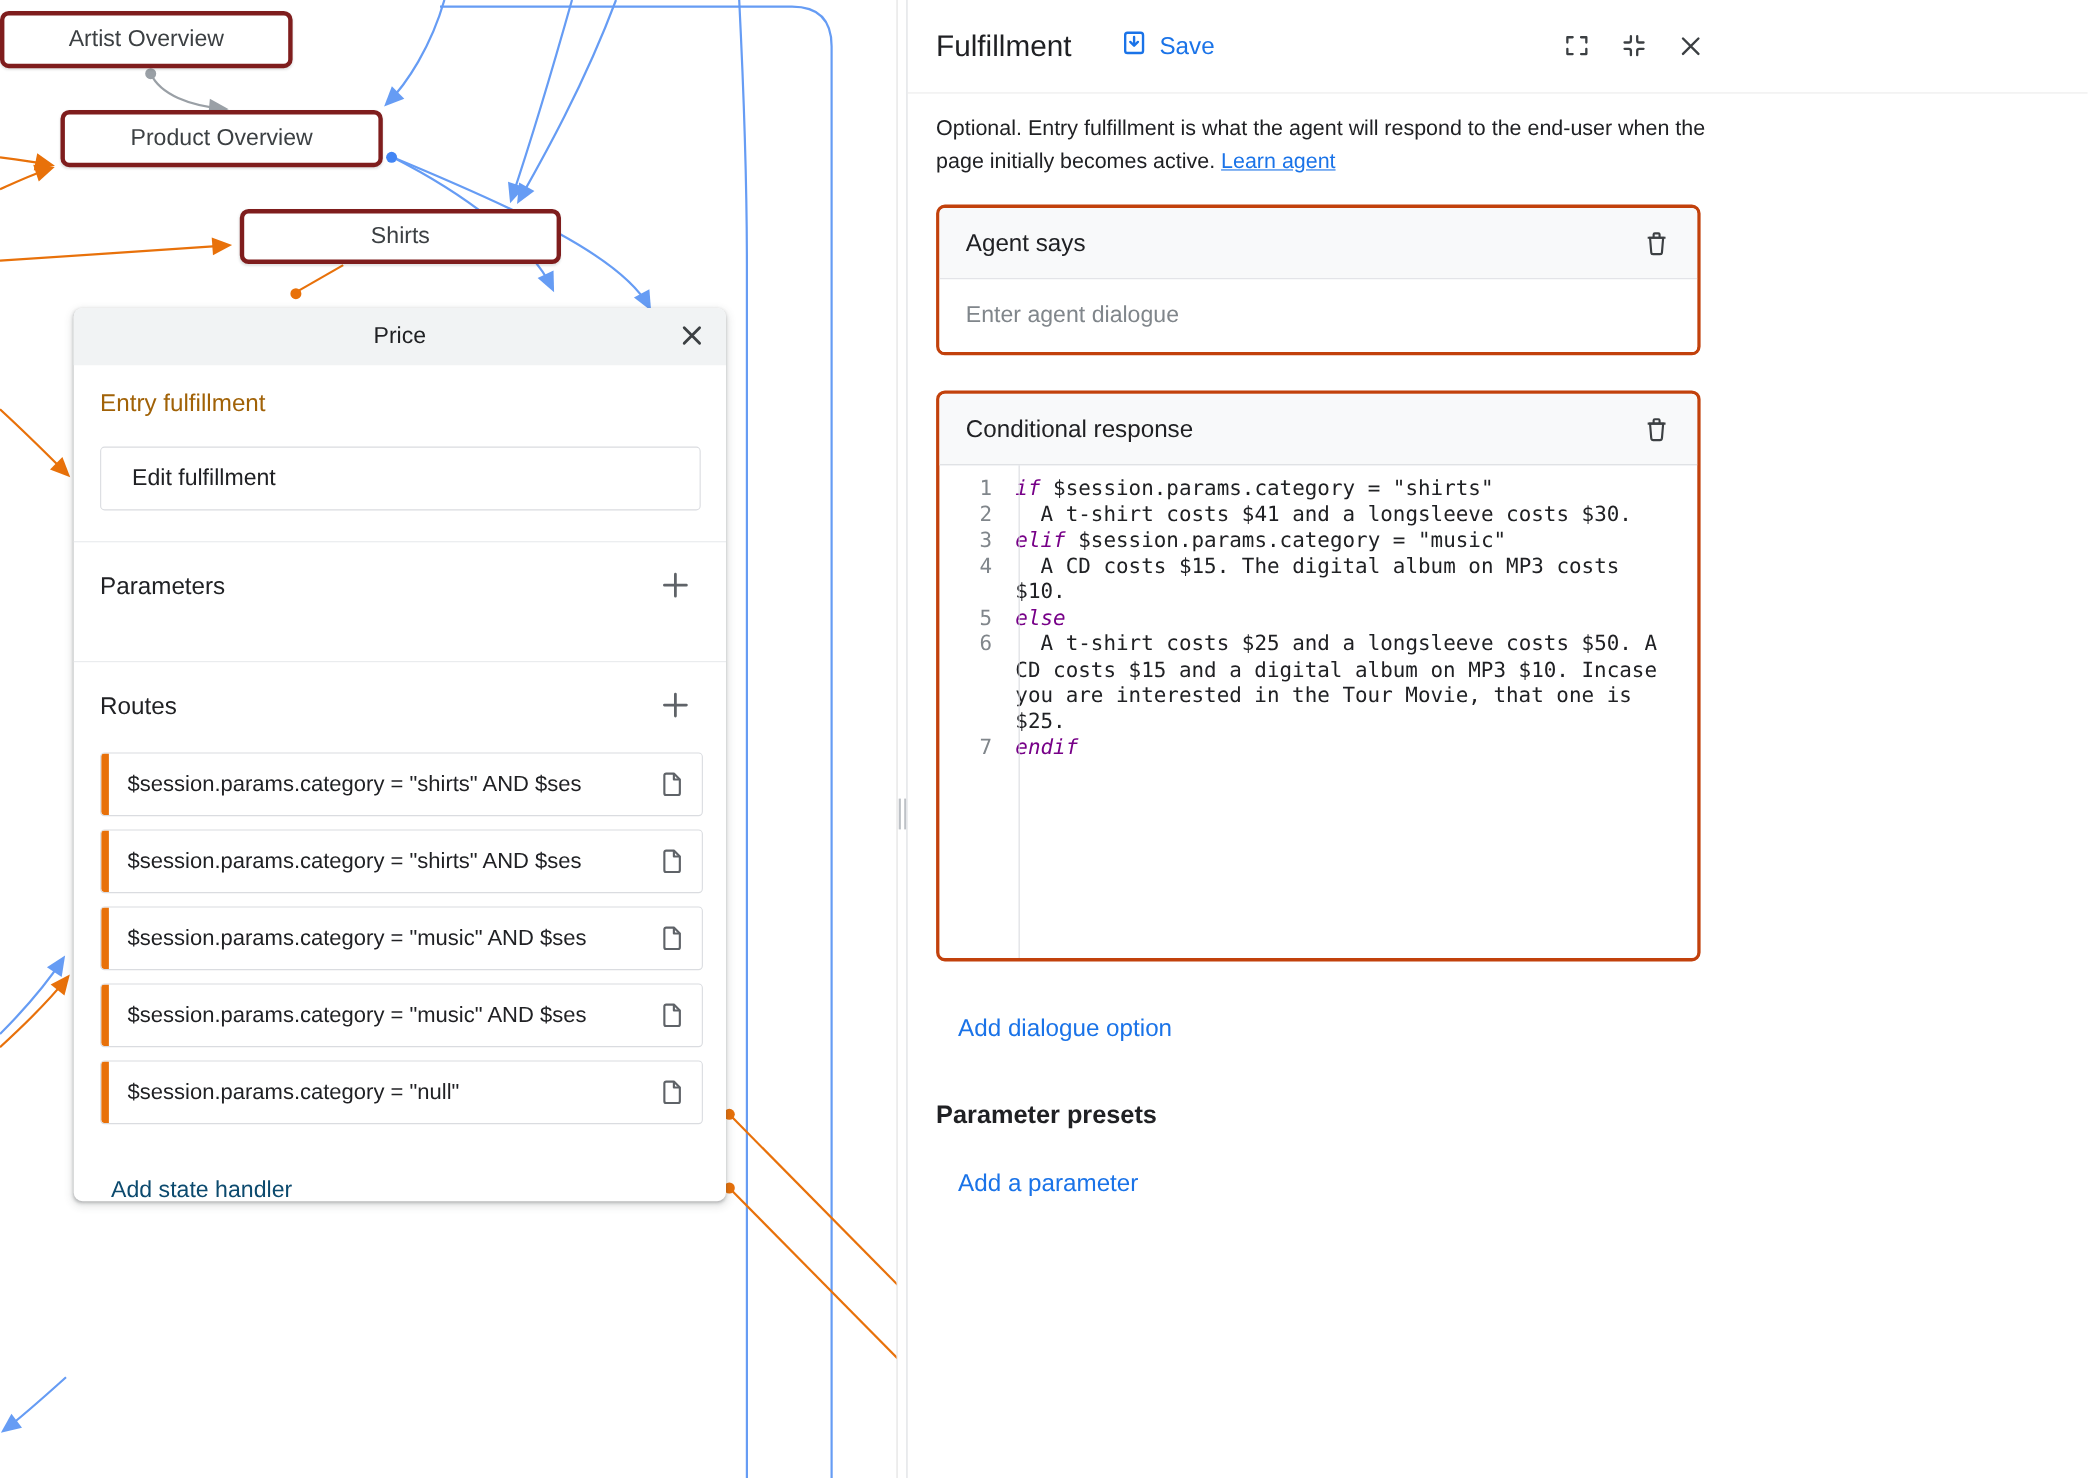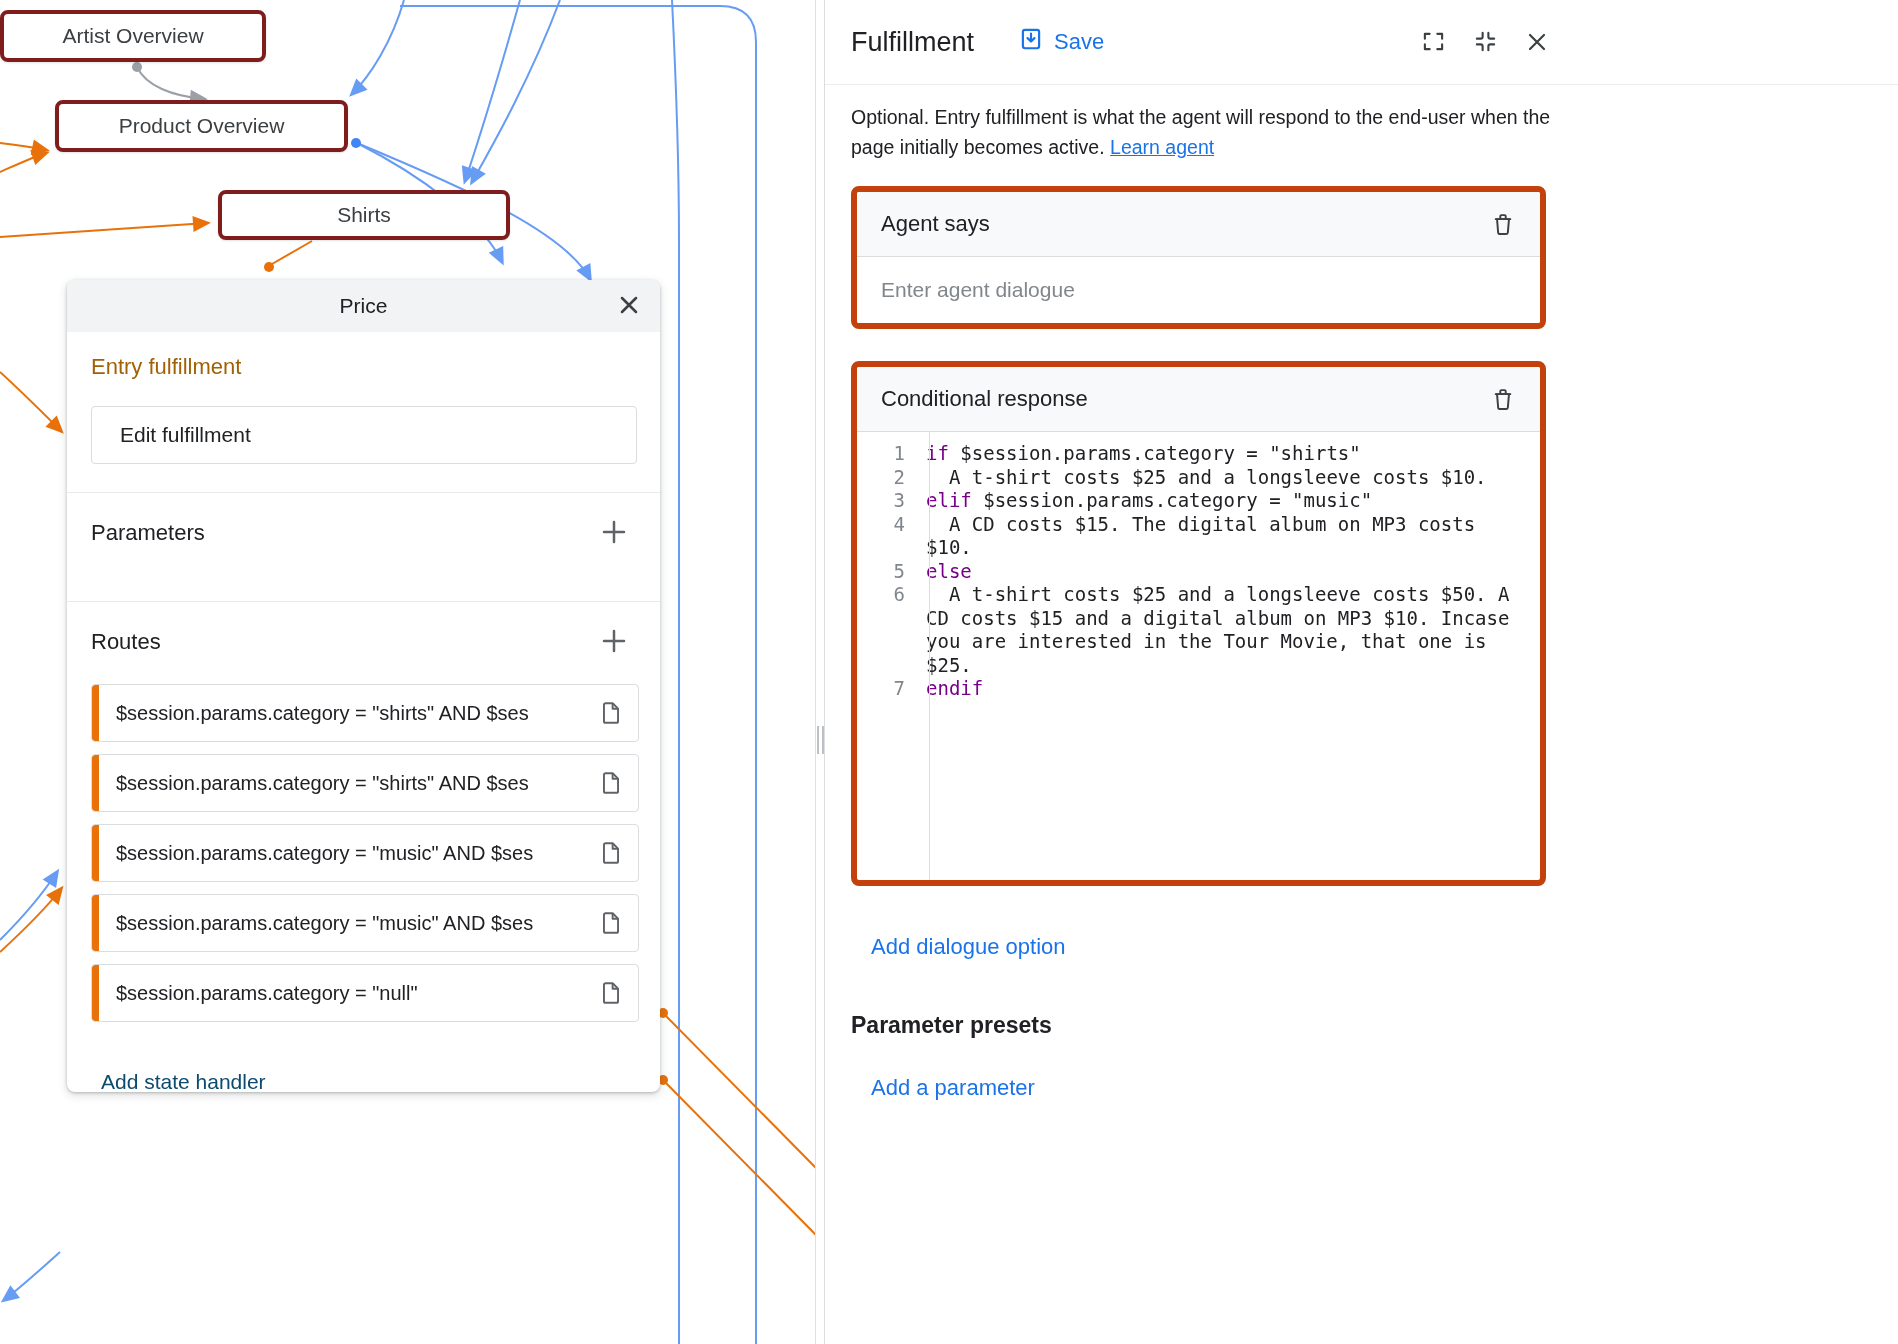--- a/index.html
+++ b/index.html
@@ -69,21 +69,21 @@
     font-size:22px; font-weight:500; font-family:"Liberation Sans", sans-serif; }
   .sp-header .spacer { flex:1; }
   .icon-btn { border:none; background:transparent; cursor:pointer; padding:0;
     width:24px; height:24px; margin-left:28px; }
 
   .sp-content { padding:18px 0 0 26px; width:747px; }
   .desc { font-size:19.5px; line-height:30px; color:#202124; width:700px;
     margin-bottom:24px; }
   .learn-more { color:#1a73e8; text-decoration:underline; cursor:pointer; }
 
-  .card { width:695px; border:6px solid #c2410c; border-radius:8px;
+  .card { width:695px; border:3px solid #c2410c; border-radius:8px;
     overflow:hidden; background:#fff; }
   .card-agent { margin-bottom:32px; }
   .card-header { display:flex; align-items:center; justify-content:space-between;
     height:65px; padding:0 24px; background:#f8f9fa; border-bottom:1px solid #dadce0;
     font-size:22px; color:#202124; }
   .trash-btn { border:none; background:transparent; cursor:pointer; padding:0;
     width:26px; height:26px; }
   .agent-input { display:block; width:100%; height:66px; border:none; outline:none;
     padding:0 24px; font-size:21px; color:#202124;
     font-family:"Liberation Sans", sans-serif; }
@@ -91,21 +91,21 @@
 
   .code-area { position:relative; min-height:448px; padding:10px 0; }
   .gutter-sep { position:absolute; left:72px; top:0; bottom:0; width:1px;
     background:#dadce0; }
   .code-line { display:flex; align-items:flex-start;
     font-family:"DejaVu Sans Mono", monospace; font-size:19px; line-height:23.5px; }
   .line-num { flex:none; width:60px; text-align:right; padding-right:12px;
     color:#80868b; }
   .code-text { flex:1; padding:0 20px 0 9px; white-space:pre-wrap;
     word-break:break-word; color:#202124; }
-  .kw { color:#770088; }
+  .kw { color:#770088;font-style:italic; }
 
   .blue-link { display:inline-block; font-size:22px; font-weight:500;
     color:#1a73e8; text-decoration:none; cursor:pointer; }
   .link-dialogue { margin:48px 0 0 20px; }
   .presets-heading { margin-top:52px; font-size:23px; font-weight:600;
     color:#202124; }
   .link-parameter { margin:36px 0 0 20px; }
 </style>
 </head>
 <body>
@@ -302,21 +302,21 @@
         </div>
         <div class="code-area">
           <div class="gutter-sep"></div>
           <div id="code-lines">
               <div class="code-line">
                 <span class="line-num">1</span>
                 <span class="code-text"><span class="kw">if</span><span class="plain"> $session.params.category = "shirts"</span></span>
               </div>
               <div class="code-line">
                 <span class="line-num">2</span>
-                <span class="code-text"><span class="plain">  A t-shirt costs $25 and a longsleeve costs $10.</span></span>
+                <span class="code-text"><span class="plain">  A t-shirt costs $41 and a longsleeve costs $30.</span></span>
               </div>
               <div class="code-line">
                 <span class="line-num">3</span>
                 <span class="code-text"><span class="kw">elif</span><span class="plain"> $session.params.category = "music"</span></span>
               </div>
               <div class="code-line">
                 <span class="line-num">4</span>
                 <span class="code-text"><span class="plain">  A CD costs $15. The digital album on MP3 costs $10.</span></span>
               </div>
               <div class="code-line">

